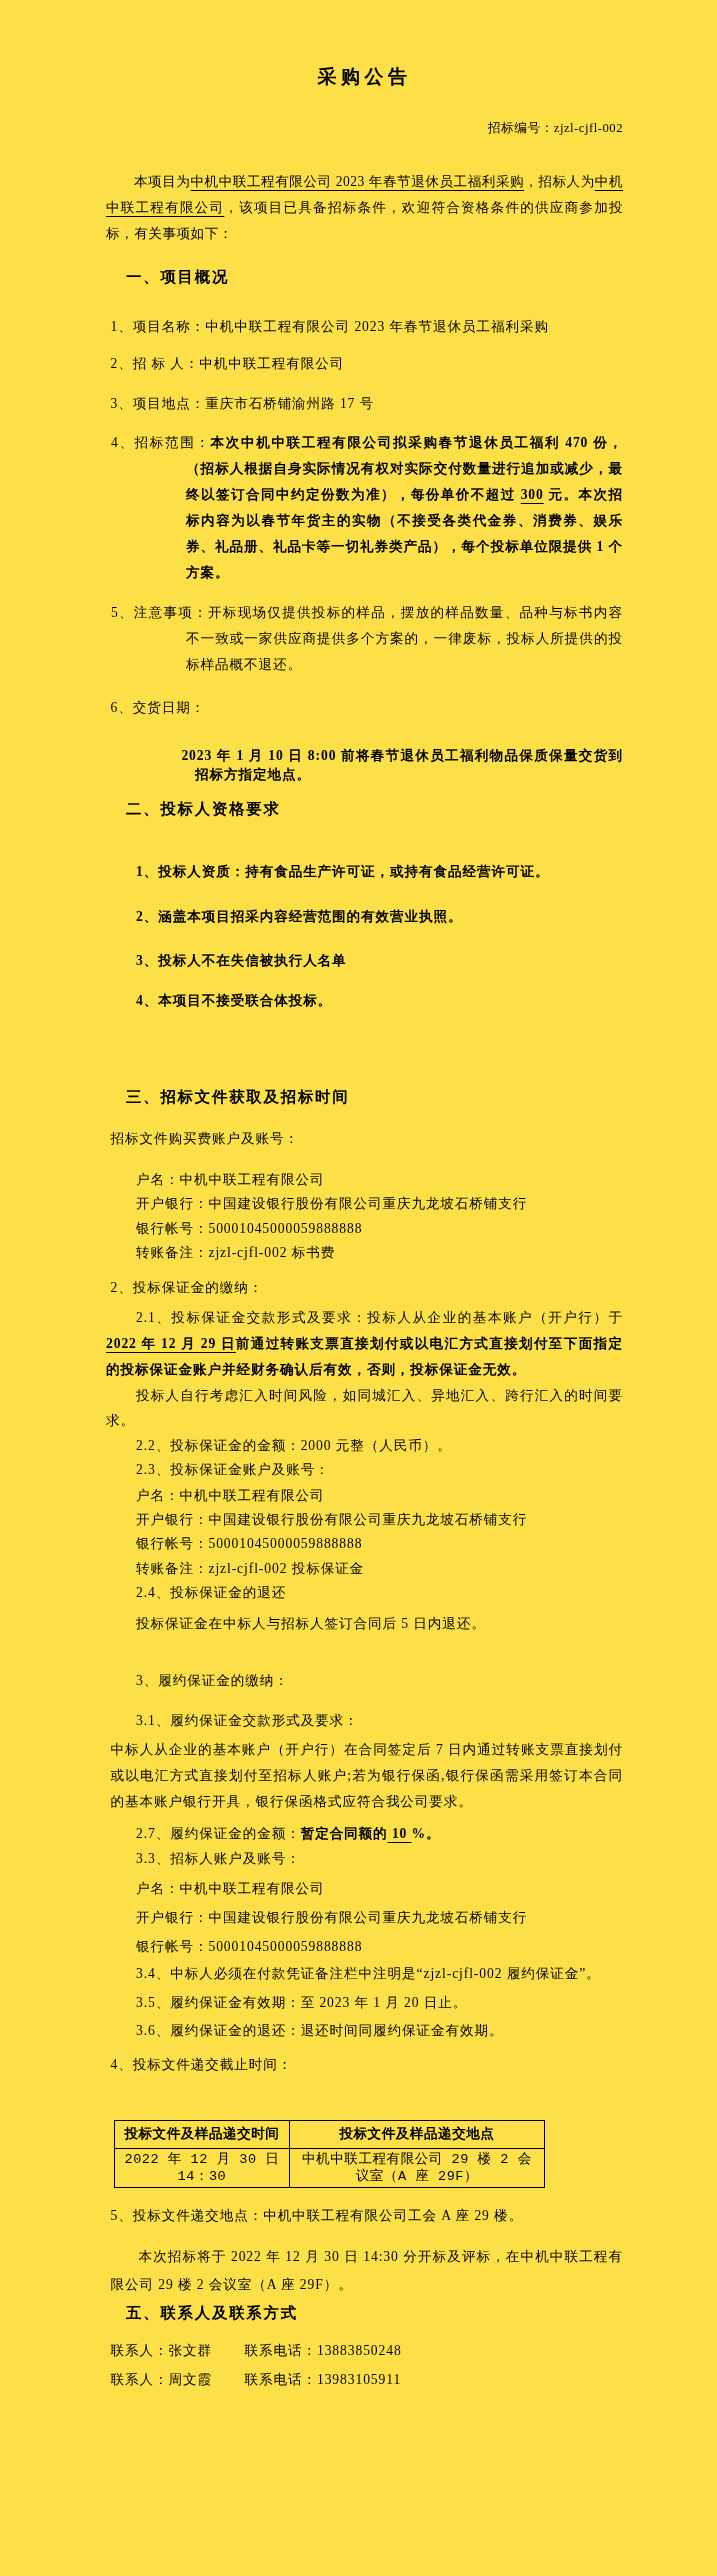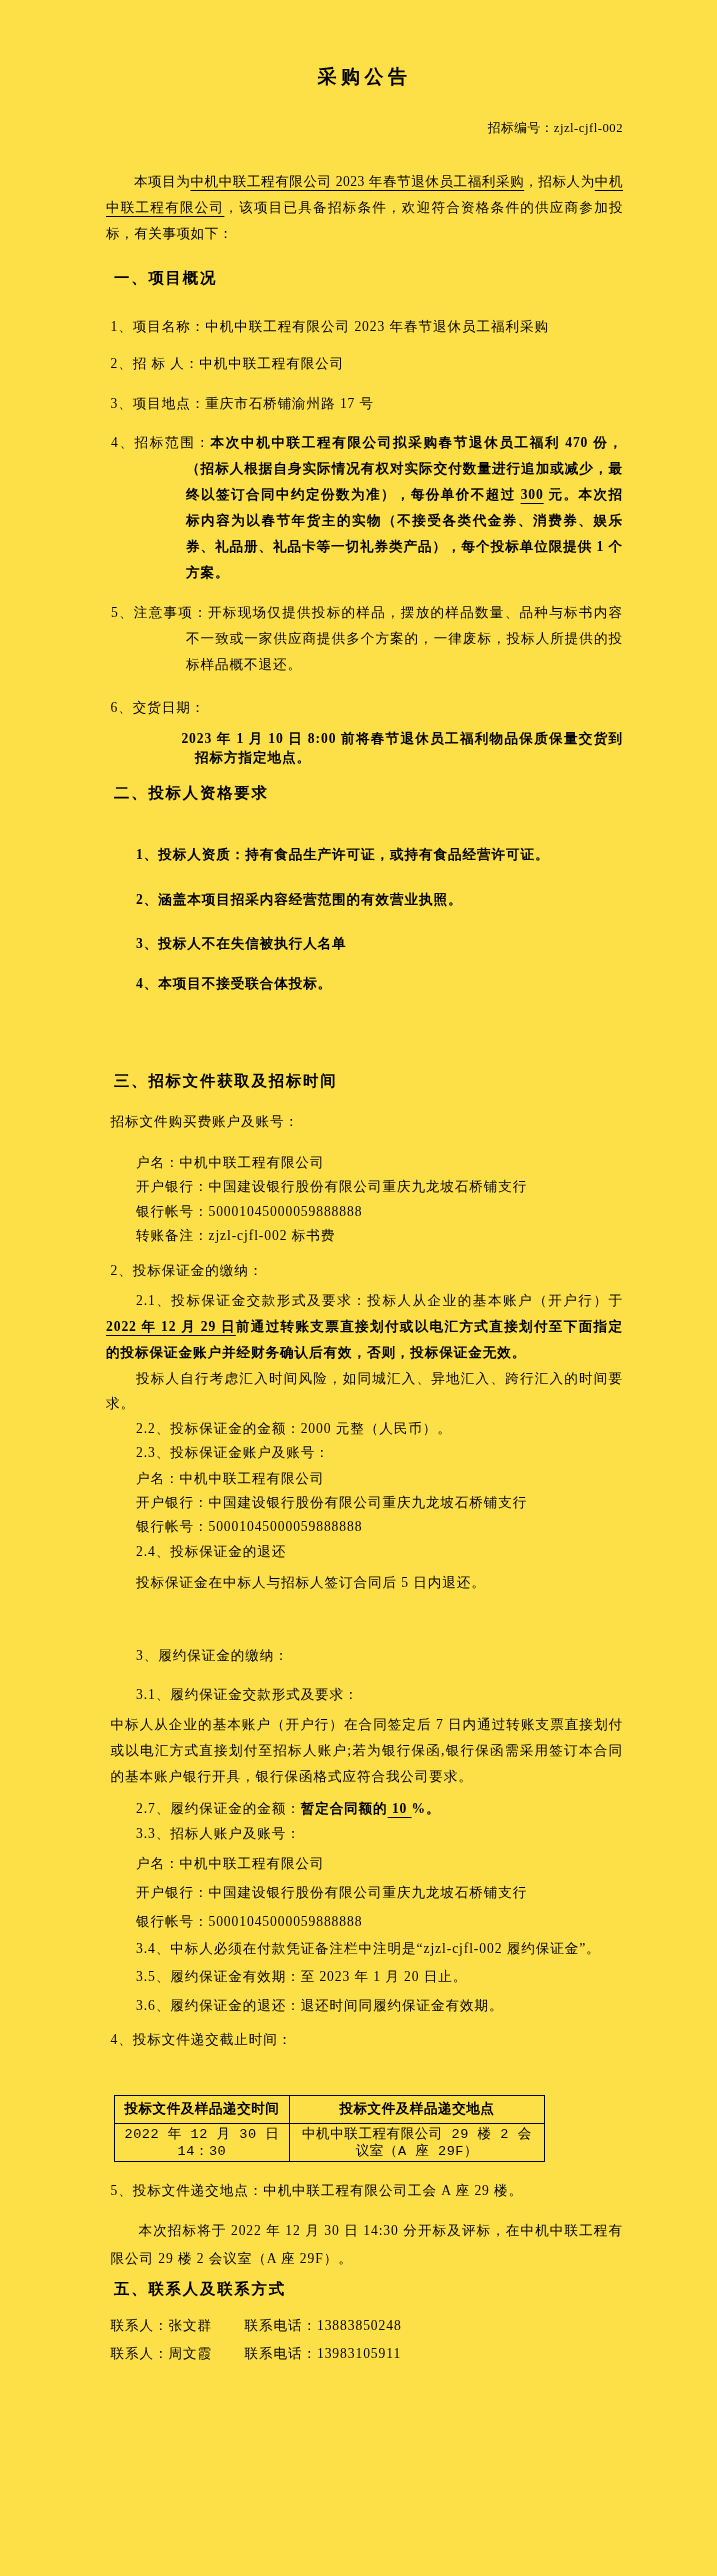--- a/index.html
+++ b/index.html
@@ -14,33 +14,33 @@
   .content{padding:65px 95px 0 106px;}
   p{margin:0;text-align:justify;line-height:25px;letter-spacing:0.9px;}
   .title{
     margin:0;text-align:center;
     font-family:"Liberation Sans","DejaVu Sans",sans-serif;
     font-size:19px;font-weight:700;line-height:23.5px;letter-spacing:4.5px;
   }
   .tender-no{margin-top:31px;text-align:right;font-size:12.7px;line-height:16.3px;letter-spacing:0.5px;}
   .intro{margin-top:33px;line-height:26px;text-indent:28px;letter-spacing:0.5px;}
   .h{
-    font-family:Liberation Sans, sans-serif;
+    font-family:Liberation Mono, monospace;
     font-weight:700;font-size:15.4px;line-height:22px;letter-spacing:1.8px;
-    text-align:left;margin-left:8px;
+    text-align:left;margin-left:20px;
   }
   .bold{font-weight:700;}
   .u{text-decoration:underline;text-decoration-thickness:1.4px;text-underline-offset:3.6px;}
   .it{margin-left:4.5px;}
   .ind{margin-left:30px;}
   .fi{text-indent:28px;}
   .fi2{text-indent:30px;}
   .hang{padding-left:80px;text-indent:-75px;}
   .detail{
-    margin-top:9px;padding-left:89px;text-indent:-13.6px;
+    margin-top:26px;padding-left:89px;text-indent:-13.6px;
     line-height:19px;font-weight:700;
   }
   .acct{line-height:24.4px;}
   .tbl{
     border-collapse:collapse;margin-top:43px;margin-left:8px;
     width:431px;table-layout:fixed;font-family:Liberation Mono, monospace;
   }
   .tbl th,.tbl td{
     border:1.8px solid #000;text-align:center;vertical-align:middle;
     padding:1.8px 5.4px;line-height:17px;font-size:13.6px;letter-spacing:0.5px;
@@ -97,25 +97,26 @@
     <p class="fi2" style="margin-top:5.4px;line-height:26px;"><span>2.1、投标保证金交款形式及要求：投标人从企业的基本账户（开户行）于</span><span class="bold u"> 2022 年 12 月 29 日</span><span class="bold">前通过转账支票直接划付或以电汇方式直接划付至下面指定的投标保证金账户并经财务确认后有效，否则，投标保证金无效。</span></p>
 
     <p class="fi2">投标人自行考虑汇入时间风险，如同城汇入、异地汇入、跨行汇入的时间要求。</p>
 
     <p class="ind" style="margin-top:0.9px;line-height:24.4px;">2.2、投标保证金的金额：2000 元整（人民币）。</p>
     <p class="ind" style="line-height:24.4px;">2.3、投标保证金账户及账号：</p>
 
     <p class="ind acct" style="margin-top:0.9px;">户名：中机中联工程有限公司</p>
     <p class="ind acct">开户银行：中国建设银行股份有限公司重庆九龙坡石桥铺支行</p>
     <p class="ind acct">银行帐号：50001045000059888888</p>
+    <p class="ind acct">转账备注：zjzl-cjfl-002 投标保证金</p>
 
     <p class="ind" style="line-height:24.4px;">2.4、投标保证金的退还</p>
     <p class="ind" style="margin-top:5.4px;">投标保证金在中标人与招标人签订合同后 5 日内退还。</p>
 
-    <p class="ind" style="margin-top:48px;">3、履约保证金的缴纳：</p>
+    <p class="ind" style="margin-top:32px;">3、履约保证金的缴纳：</p>
     <p class="ind" style="margin-top:14.5px;">3.1、履约保证金交款形式及要求：</p>
     <p class="it" style="margin-top:4.5px;line-height:26px;">中标人从企业的基本账户（开户行）在合同签定后 7 日内通过转账支票直接划付或以电汇方式直接划付至招标人账户;若为银行保函,银行保函需采用签订本合同的基本账户银行开具，银行保函格式应符合我公司要求。</p>
 
     <p class="ind" style="margin-top:6.3px;"><span>2.7、履约保证金的金额：</span><span class="bold">暂定合同额的</span><span class="bold u"> 10 </span><span class="bold">%。</span></p>
 
     <p class="ind">3.3、招标人账户及账号：</p>
 
     <p class="ind" style="margin-top:2.7px;line-height:29px;">户名：中机中联工程有限公司</p>
     <p class="ind" style="line-height:29px;">开户银行：中国建设银行股份有限公司重庆九龙坡石桥铺支行</p>
     <p class="ind" style="line-height:29px;">银行帐号：50001045000059888888</p>

